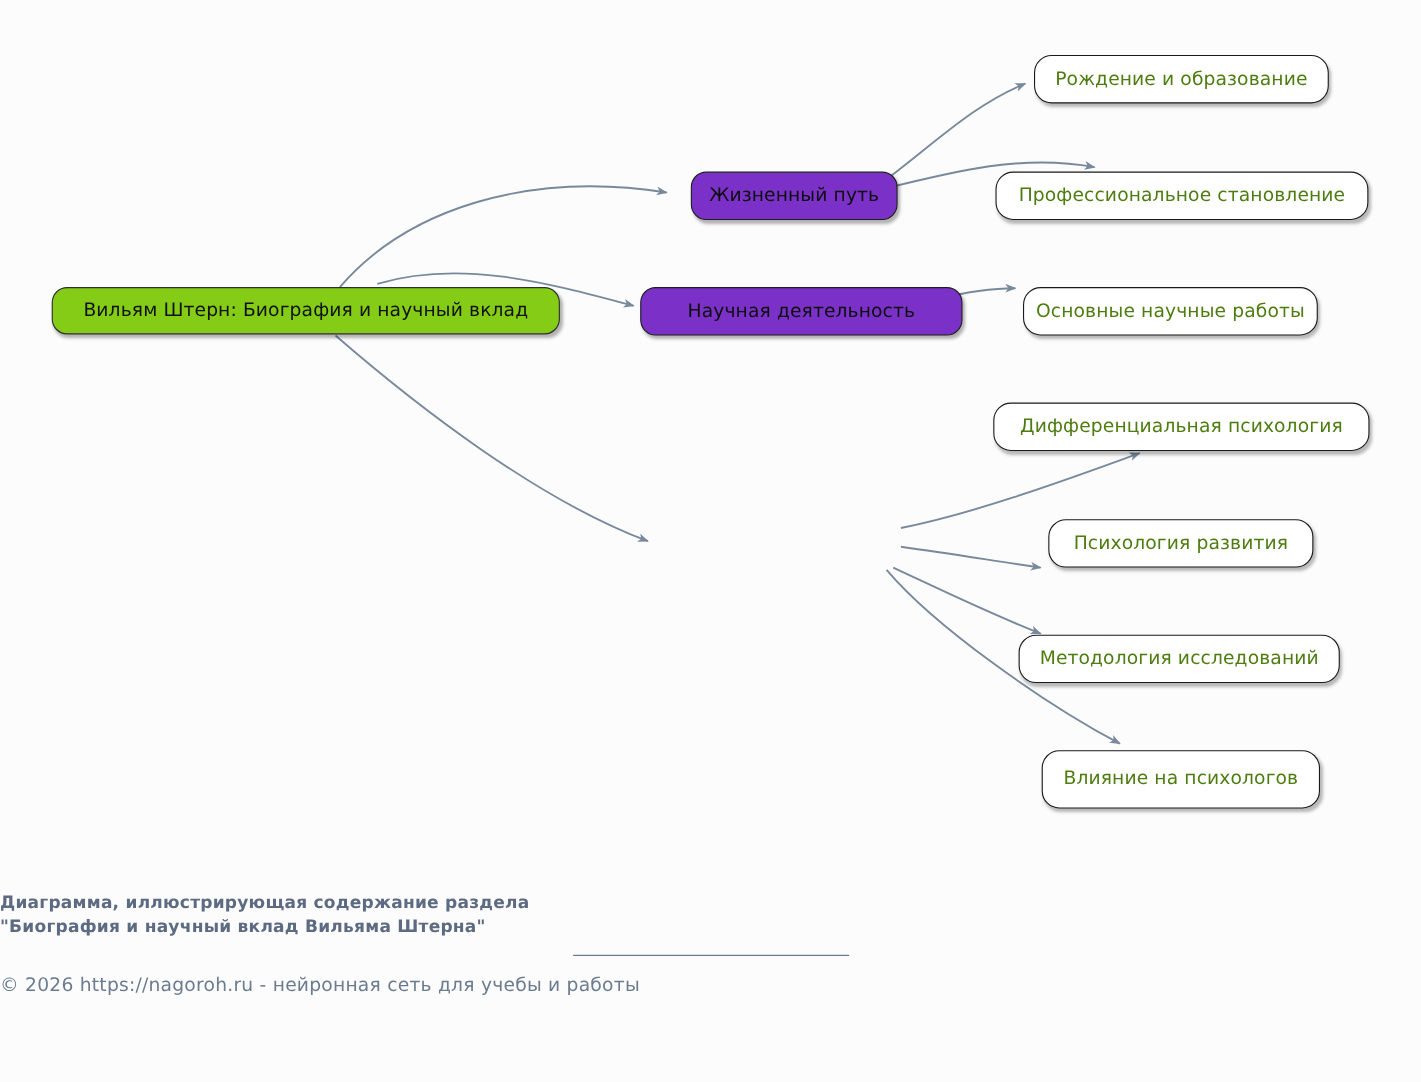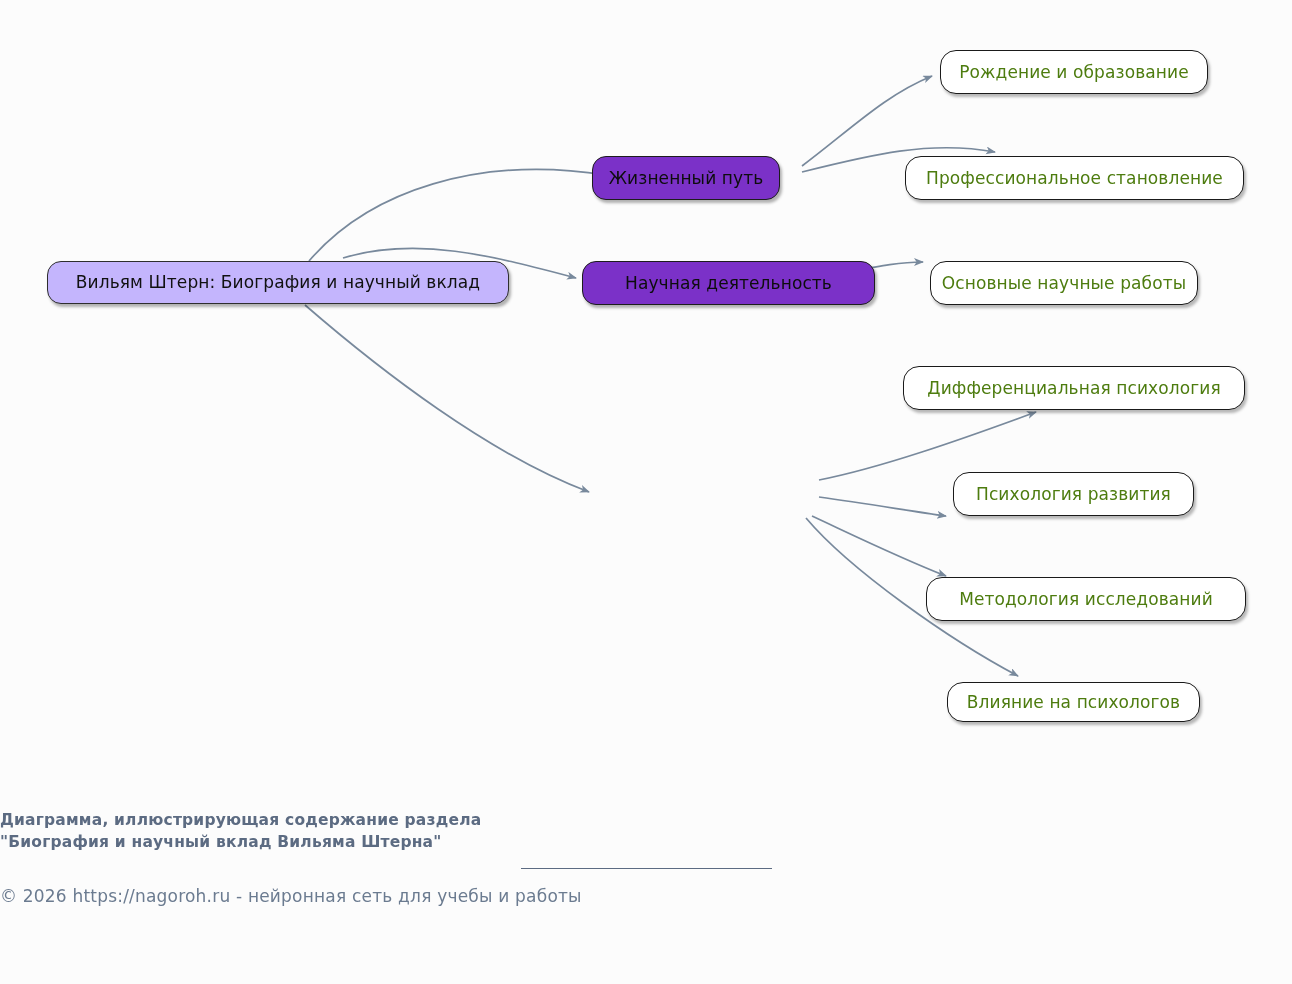--- a/index.html
+++ b/index.html
@@ -36,21 +36,21 @@
     align-items: center;
     justify-content: center;
     text-align: center;
     white-space: nowrap;
     border-radius: 14px;
     font-size: 17px;
     line-height: 1.1;
     letter-spacing: 0.1px;
   }
   .node-root {
-    background: #c4b5fd;
+    background: #84cc16;
     border: 1.6px solid #2e2e2e;
     color: #111111;
     box-shadow: 2px 3px 3px rgba(0,0,0,0.30);
   }
   .node-branch {
     background: #7b31c8;
     border: 1.6px solid #1d1d1d;
     color: #0d0d0d;
     box-shadow: 2px 3px 3px rgba(0,0,0,0.30);
   }
@@ -114,21 +114,21 @@
         <path d="M 819 497 C 870 504 910 511 946 516" marker-end="url(#arrow)"></path>
         <path d="M 812 516 C 855 536 900 558 946 576" marker-end="url(#arrow)"></path>
         <path d="M 806 518 C 850 570 950 640 1018 676" marker-end="url(#arrow)"></path>
       </g>
   </svg>
 
   <div class="node node-root" style="left: 47px; top: 261px; width: 462px; height: 43px;">
     <span>Вильям Штерн: Биография и научный вклад</span>
   </div>
 
-  <div class="node node-branch" style="left: 592px; top: 156px; width: 188px; height: 44px;">
+  <div class="node node-branch" style="left: 628px; top: 156px; width: 188px; height: 44px;">
     <span>Жизненный путь</span>
   </div>
   <div class="node node-leaf" style="left: 940px; top: 50px; width: 268px; height: 44px;">
     <span>Рождение и образование</span>
   </div>
   <div class="node node-leaf" style="left: 905px; top: 156px; width: 339px; height: 44px;">
     <span>Профессиональное становление</span>
   </div>
 
   <div class="node node-branch" style="left: 582px; top: 261px; width: 293px; height: 44px;">
@@ -137,24 +137,24 @@
   <div class="node node-leaf" style="left: 930px; top: 261px; width: 268px; height: 44px;">
     <span>Основные научные работы</span>
   </div>
 
   <div class="node node-leaf" style="left: 903px; top: 366px; width: 342px; height: 44px;">
     <span>Дифференциальная психология</span>
   </div>
   <div class="node node-leaf" style="left: 953px; top: 472px; width: 241px; height: 44px;">
     <span>Психология развития</span>
   </div>
-  <div class="node node-leaf" style="left: 926px; top: 577px; width: 320px; height: 44px;">
+  <div class="node node-leaf" style="left: 926px; top: 577px; width: 292px; height: 44px;">
     <span>Методология исследований</span>
   </div>
-  <div class="node node-leaf" style="left: 947px; top: 682px; width: 253px; height: 40px;">
+  <div class="node node-leaf" style="left: 947px; top: 682px; width: 253px; height: 53px;">
     <span>Влияние на психологов</span>
   </div>
 
   <div class="footer" id="caption-block">
     <div class="caption-line">Диаграмма, иллюстрирующая содержание раздела</div>
     <div class="caption-line">"Биография и научный вклад Вильяма Штерна"</div>
   </div>
 
   <div id="footer-divider"></div>
 

